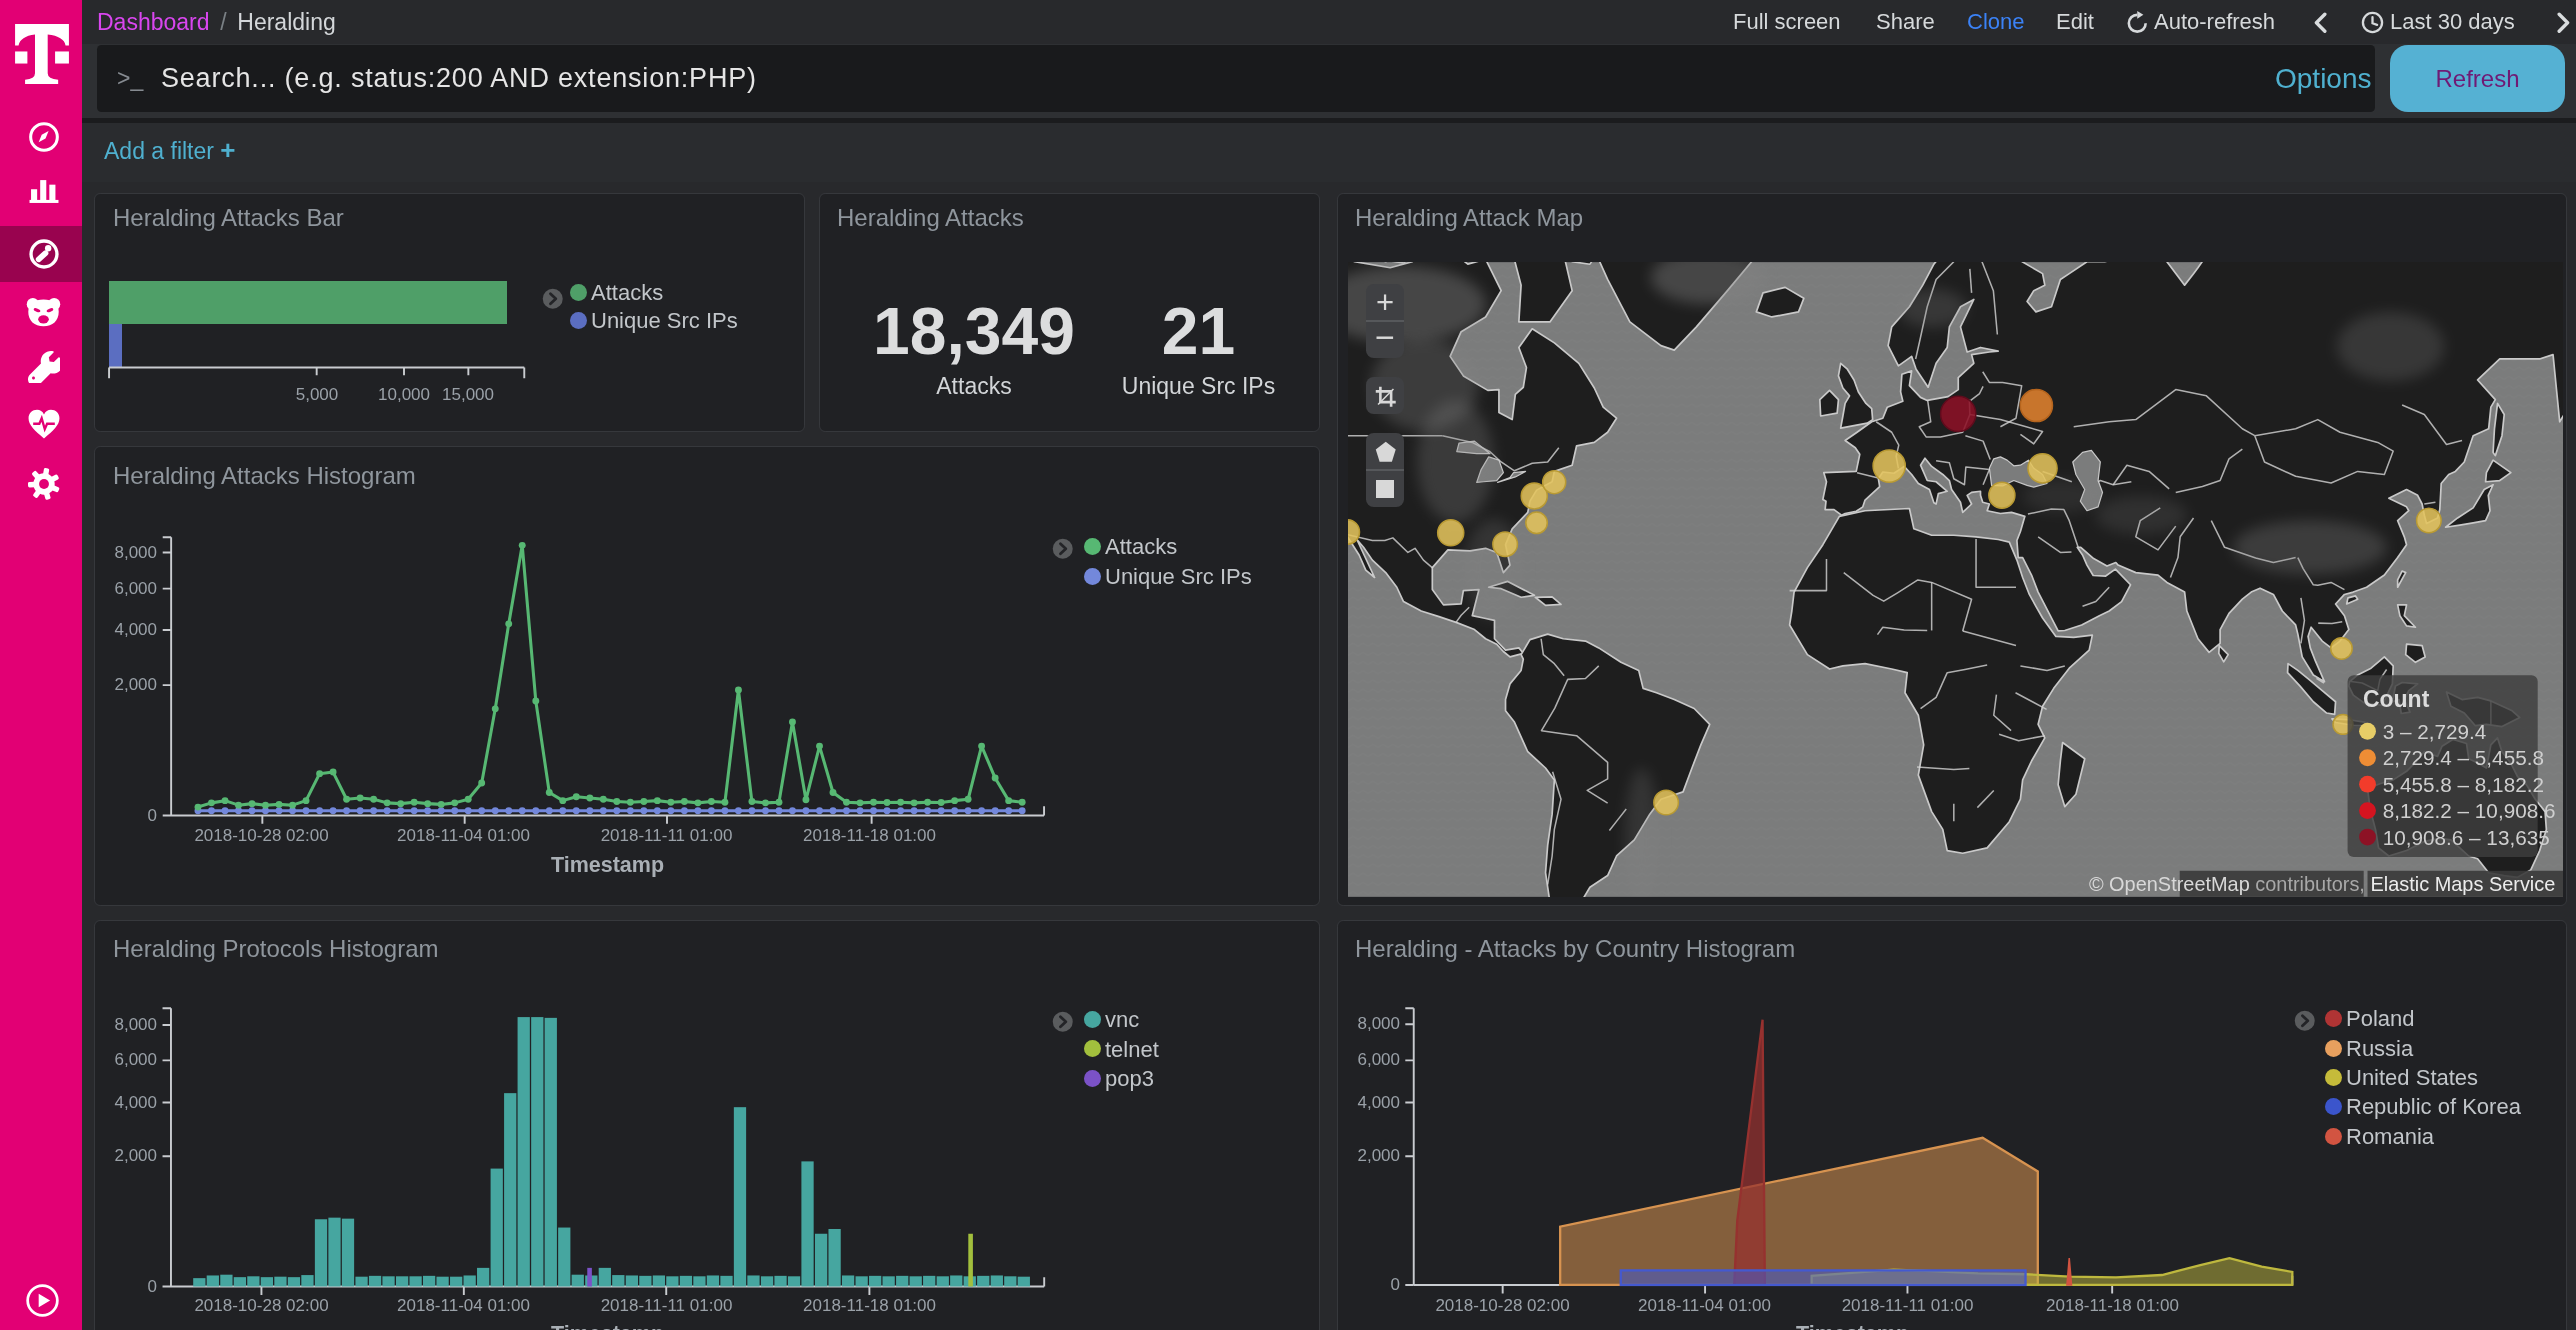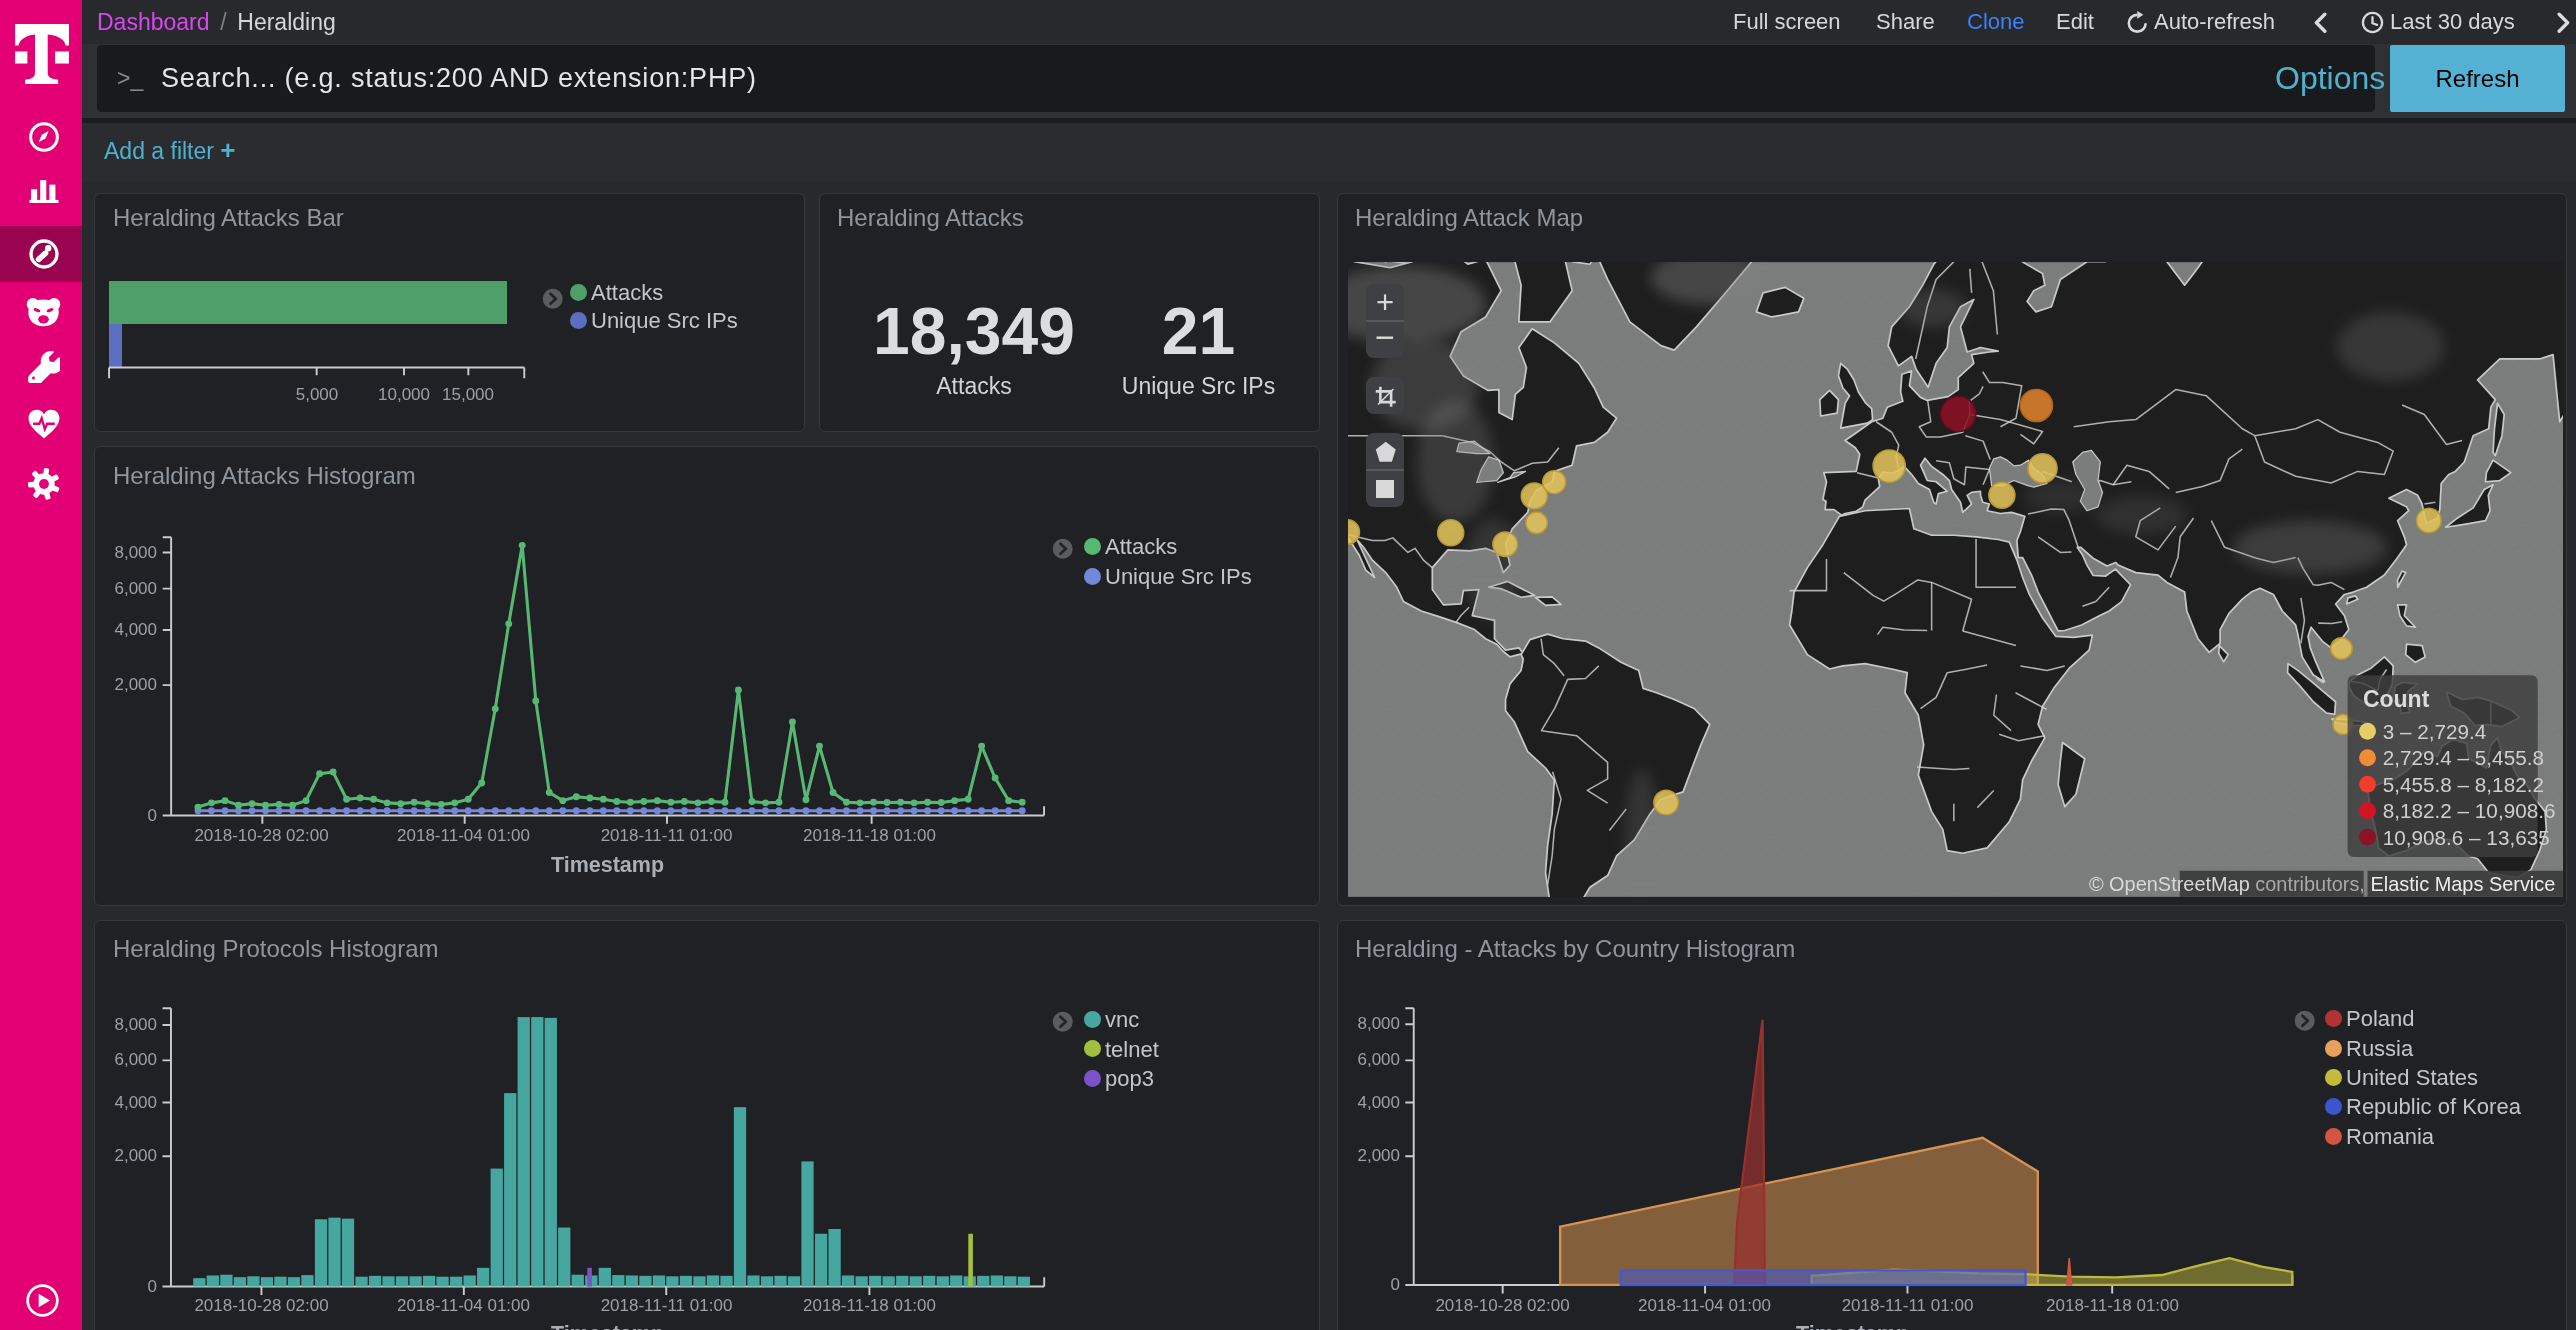--- a/index.html
+++ b/index.html
@@ -31,22 +31,22 @@
     <circle cx="15" cy="15" r="12.5" fill="none" stroke="#d6d9db" stroke-width="3"></circle>
     <path d="M15 8 L15 16 L21 18" fill="none" stroke="#d6d9db" stroke-width="3" stroke-linecap="round"></path>
   </svg>
 <div class="abs" style="left:2390px;top:0;height:36px;line-height:44px;font-size:22px;color:#d6d9db;white-space:nowrap">Last 30 days</div>
 <svg class="abs" style="left:2553px;top:11.5px" width="20" height="21.5" viewBox="0 0 26 28">
     <path d="M8 3 L19 14 L8 25" fill="none" stroke="#d9dcde" stroke-width="4.4" stroke-linecap="round" stroke-linejoin="round"></path>
   </svg>
 <div class="abs" style="left:97px;top:45px;width:2278px;height:67px;background:#191a1c;border-radius:4.6px"></div>
 <div class="abs" style="left:117px;top:45px;height:67px;line-height:67px;font-size:23px;color:#868b91">&gt;_</div>
 <div class="abs" style="left:161px;top:45px;height:67px;line-height:67px;font-size:27px;letter-spacing:0.8px;color:#e5e5e5">Search... (e.g. status:200 AND extension:PHP)</div>
-<div class="abs" style="left:2275px;top:45px;height:71px;line-height:67px;font-size:32px;color:#4fb0cf">Options</div>
-<div class="abs" style="left:2390px;top:45px;width:175px;height:67px;background:#55b1d3;border-radius:2px;text-align:center;line-height:67px;font-size:24px;color:#000000">Refresh</div>
+<div class="abs" style="left:2275px;top:45px;height:71px;line-height:67px;font-size:28px;color:#4fb0cf">Options</div>
+<div class="abs" style="left:2390px;top:45px;width:175px;height:67px;background:#55b1d3;border-radius:18px;text-align:center;line-height:67px;font-size:24px;color:#701a75">Refresh</div>
 <div class="abs" style="left:104px;top:123px;height:59px;line-height:55px;font-size:23px;color:#4fb0cf">Add a filter <span style="font-weight:bold;font-size:26px">+</span></div>
 <div class="abs" style="left:0;top:0;width:82px;height:1331px;background:#e20074"></div>
 <div class="abs" style="left:0;top:226px;width:82px;height:56px;background:#99034f"></div>
 <svg class="abs" style="left:15.3px;top:24px" width="54" height="60" viewBox="0 0 70 78">
     <g fill="#fff">
       <path d="M0,0 H70 V27.8 H65.6 Q63.6,16 42.4,13.6 V64 Q42.4,71.5 56,72.5 V77.9 H13 V72.5 Q25.9,71.5 25.9,64 V13.6 Q6.8,16 4.5,27.8 H0 Z"></path>
       <rect x="0" y="35.7" width="16" height="15.7"></rect>
       <rect x="52" y="35.7" width="18" height="15.7"></rect>
     </g>
   </svg>

